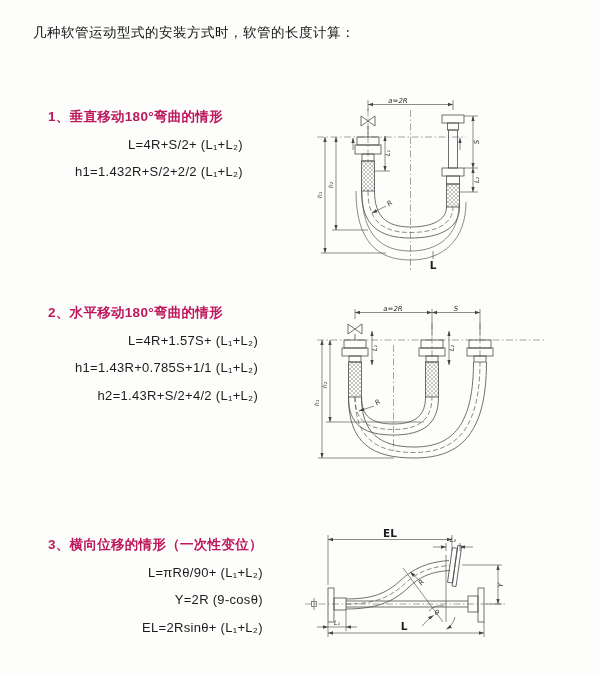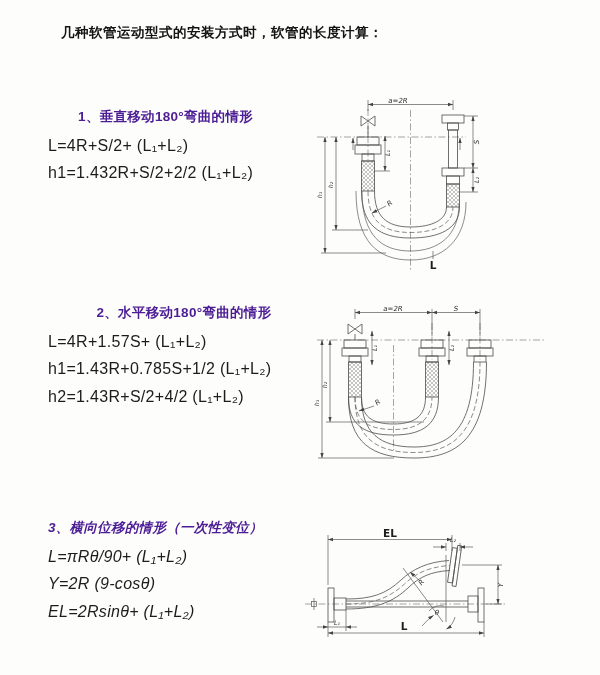--- a/index.html
+++ b/index.html
@@ -3,26 +3,26 @@
 <meta charset="utf-8">
 <style>
   html,body{margin:0;padding:0;}
   body{
     width:600px;height:675px;position:relative;overflow:hidden;
     background:#fdfdfb;color:#1a1a1a;
     font-family:"Liberation Sans","DejaVu Sans",sans-serif;
   }
   .page-title{
     position:absolute;left:33px;top:24px;
-    font-size:13.5px;font-weight:700;letter-spacing:.5px;color:#141414;margin-left:28px;
+    font-size:13.5px;font-weight:400;letter-spacing:.5px;color:#141414;
   }
   .section{position:absolute;left:48px;}
-  .sec-heading{font-size:13.5px;font-weight:700;letter-spacing:.3px;color:#4c1d95;height:17px;text-align:right;}
-  .formula{margin-top:11.5px;font-size:16px;color:#1c1c1c;letter-spacing:.3px;height:16px;}
-  #sec1{top:108px;} #sec2{top:304px;} #sec3{top:519px;font-style:italic;}
+  .sec-heading{font-size:13.5px;font-weight:700;letter-spacing:.3px;color:#be185d;height:17px;}
+  .formula{margin-left:27px;margin-top:11.5px;font-size:13px;color:#1c1c1c;letter-spacing:.3px;height:16px;text-align:right;}
+  #sec1{top:108px;} #sec2{top:304px;} #sec3{top:536px;}
   .diag{position:absolute;margin-top:20px;}
   #diag1{left:312px;top:70px;width:288px;height:190px;}
   #diag2{left:312px;top:283px;width:288px;height:168px;}
   #diag3{left:300px;top:505px;width:300px;height:160px;}
   svg{display:block;width:100%;height:100%;}
   .ink{stroke:#4d4d4d;stroke-width:.8;fill:none;}
   .thin{stroke:#5a5a5a;stroke-width:.7;fill:none;}
   .cl{stroke:#6a6a6a;stroke-width:.6;fill:none;stroke-dasharray:7 2.5 1.5 2.5;}
   .hd{stroke:#5a5a5a;stroke-width:.7;fill:none;stroke-dasharray:5 2.5;}
   .dim{font-size:7px;font-style:italic;fill:#2e2e2e;font-family:"DejaVu Sans",sans-serif;}
@@ -37,21 +37,21 @@
 
 <div class="section" id="sec1">
   <div class="sec-heading">1、垂直移动180°弯曲的情形</div>
   <div class="formula">L=4R+S/2+ (L₁+L₂)</div>
   <div class="formula">h1=1.432R+S/2+2/2 (L₁+L₂)</div>
 </div>
 
 <div class="section" id="sec2">
   <div class="sec-heading">2、水平移动180°弯曲的情形</div>
   <div class="formula">L=4R+1.57S+ (L₁+L₂)</div>
-  <div class="formula">h1=1.43R+0.785S+1/2 (L₁+L₂)</div>
+  <div class="formula">h1=1.43R+0.785S+1/1 (L₁+L₂)</div>
   <div class="formula">h2=1.43R+S/2+4/2 (L₁+L₂)</div>
 </div>
 
 <div class="section" id="sec3">
   <div class="sec-heading">3、横向位移的情形（一次性变位）</div>
   <div class="formula">L=πRθ/90+ (L₁+L₂)</div>
   <div class="formula">Y=2R (9-cosθ)</div>
   <div class="formula">EL=2Rsinθ+ (L₁+L₂)</div>
 </div>
 

